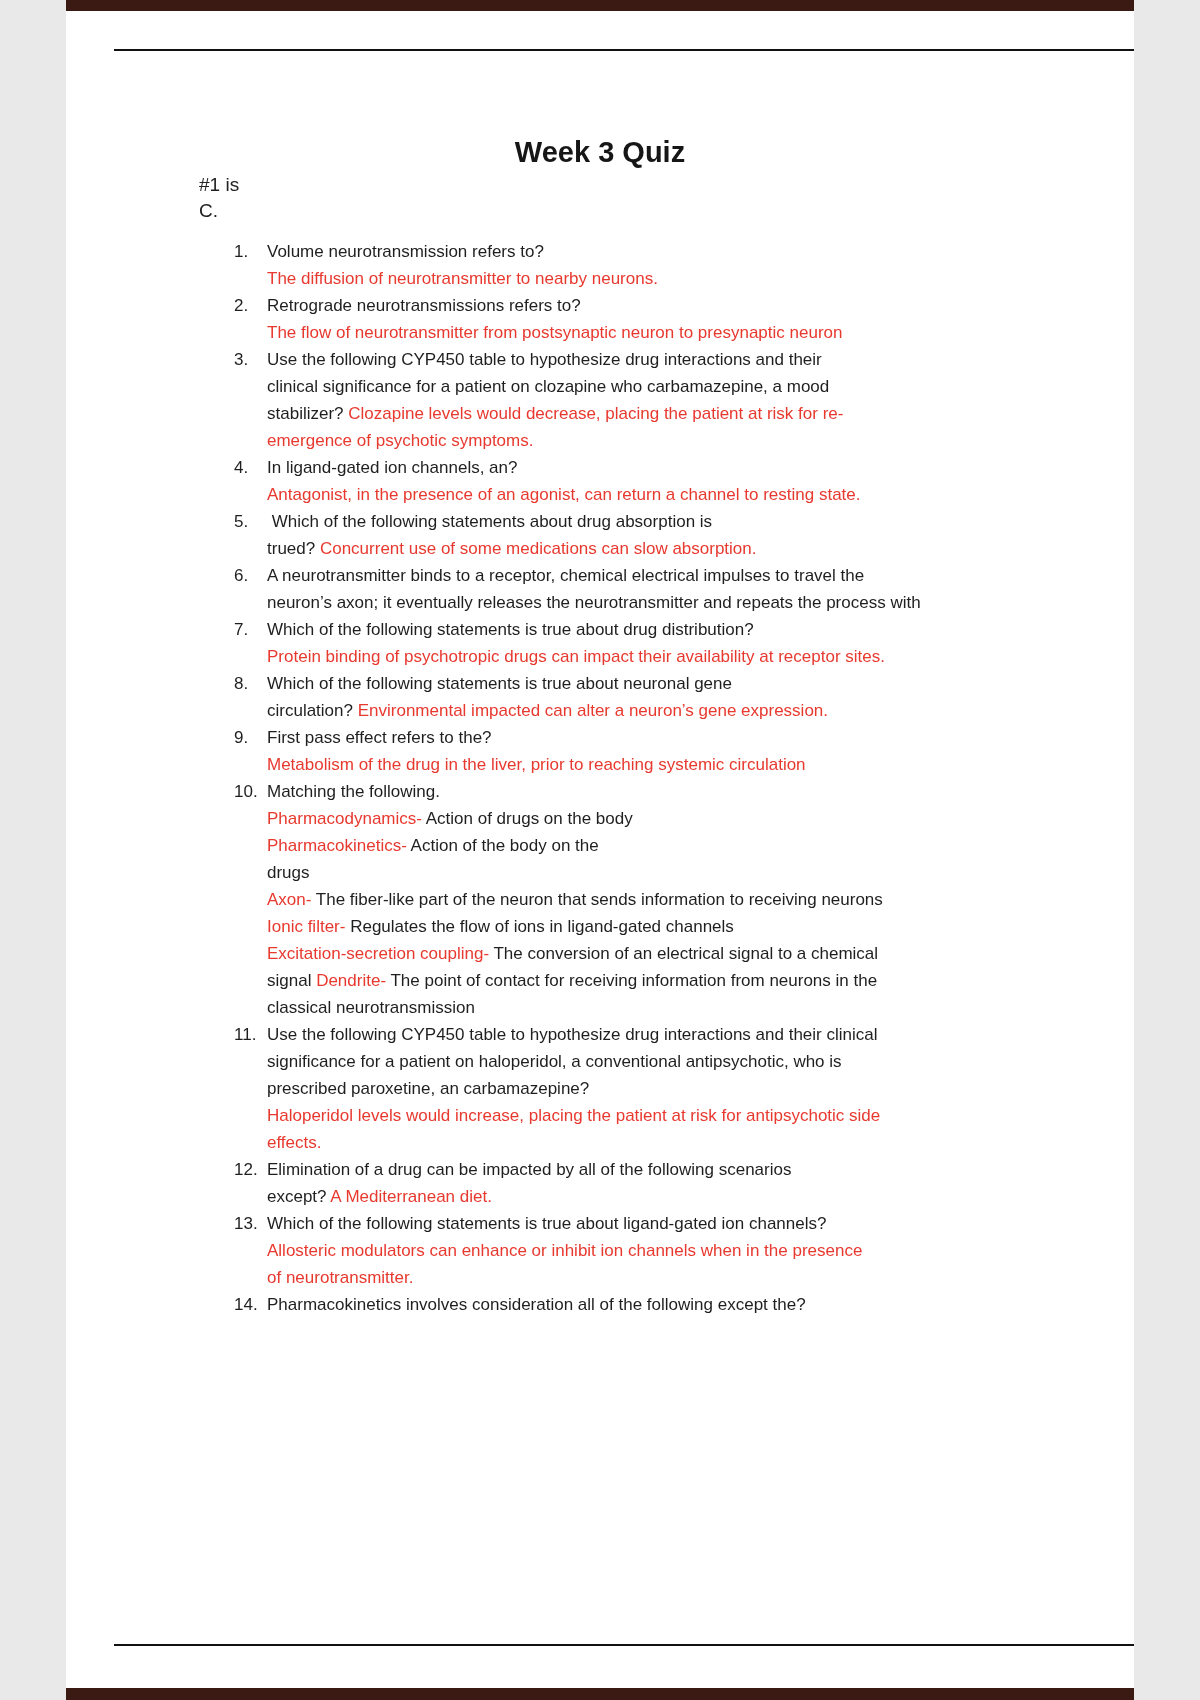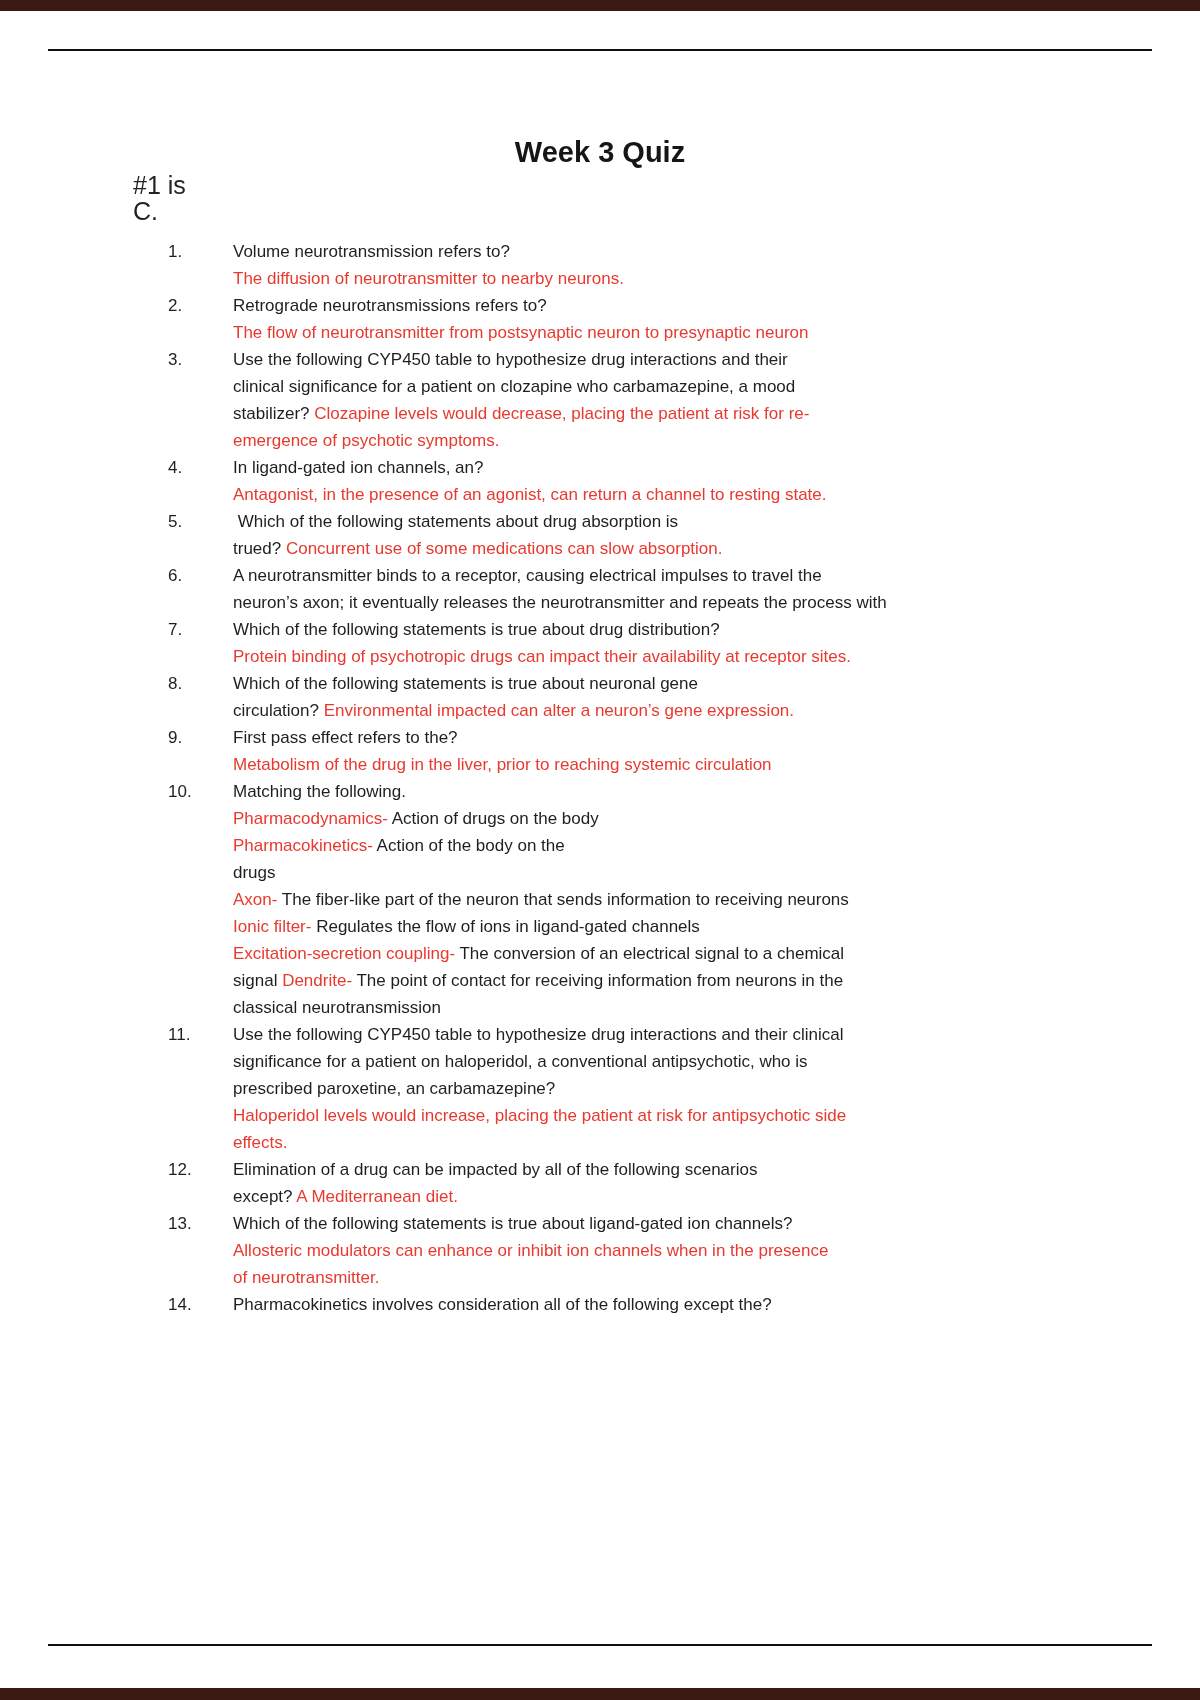--- a/index.html
+++ b/index.html
@@ -1,46 +1,46 @@
 <!DOCTYPE html>
 <html style="--answer-color: #e8392f; --text-color: #1f1f1f; --bar-color: #3c1a14;"><head>
 <meta charset="utf-8">
 <style>
   html,body{margin:0;padding:0;background:#e9e9e9;}
   .page{
     position:relative;
-    width:1200px;height:1700px;
+    width:1068px;height:1700px;
     background:#ffffff;
     margin:0 auto;
     overflow:hidden;
     font-family:"Liberation Sans", sans-serif;
     color:var(--text-color,#1f1f1f);
   }
   .edge-bar{position:absolute;left:0;width:100%;background:var(--bar-color,#3c1a14);}
   .edge-bar.top{top:0;height:11px;}
   .edge-bar.bottom{bottom:0;height:12px;}
   .rule{position:absolute;left:48px;width:1104px;height:2px;background:#111111;}
   .rule.top{top:49px;}
   .rule.bottom{top:1644px;}
   .doc-title{
     position:absolute;top:136px;left:0;width:100%;
     text-align:center;font-size:29px;font-weight:bold;color:#161616;
   }
   .note{
     position:absolute;top:172px;left:133px;
-    font-size:25px;line-height:26px;color:#222222;
+    font-size:19px;line-height:26px;color:#222222;
     white-space:pre-wrap;
   }
   .question-list{
     position:absolute;top:238px;left:168px;width:860px;
     font-size:17px;line-height:27px;
   }
   .question{display:flex;}
   .q-num{flex:none;width:33px;white-space:pre;}
-  .q-body{width:815px;margin-left:32px;}
+  .q-body{width:815px;}
   .q-line{white-space:pre-wrap;}
   .seg-black{color:var(--text-color,#1f1f1f);}
   .seg-red{color:var(--answer-color,#e8392f);}
 </style>
 </head>
 <body>
 
 <div class="page">
   <div class="edge-bar top"></div>
   <div class="rule top"></div>
@@ -83,21 +83,21 @@
       <div class="question">
         <div class="q-num">5.</div>
         <div class="q-body">
           <div class="q-line"><span class="seg-black"> Which of the following statements about drug absorption is</span></div>
           <div class="q-line"><span class="seg-black">trued? </span><span class="seg-red">Concurrent use of some medications can slow absorption.</span></div>
         </div>
       </div>
       <div class="question">
         <div class="q-num">6.</div>
         <div class="q-body">
-          <div class="q-line"><span class="seg-black">A neurotransmitter binds to a receptor, causing electrical impulses to travel the</span></div>
+          <div class="q-line"><span class="seg-black">A neurotransmitter binds to a receptor, chemical electrical impulses to travel the</span></div>
           <div class="q-line"><span class="seg-black">neuron’s axon; it eventually releases the neurotransmitter and repeats the process with</span></div>
         </div>
       </div>
       <div class="question">
         <div class="q-num">7.</div>
         <div class="q-body">
           <div class="q-line"><span class="seg-black">Which of the following statements is true about drug distribution?</span></div>
           <div class="q-line"><span class="seg-red">Protein binding of psychotropic drugs can impact their availability at receptor sites.</span></div>
         </div>
       </div>

